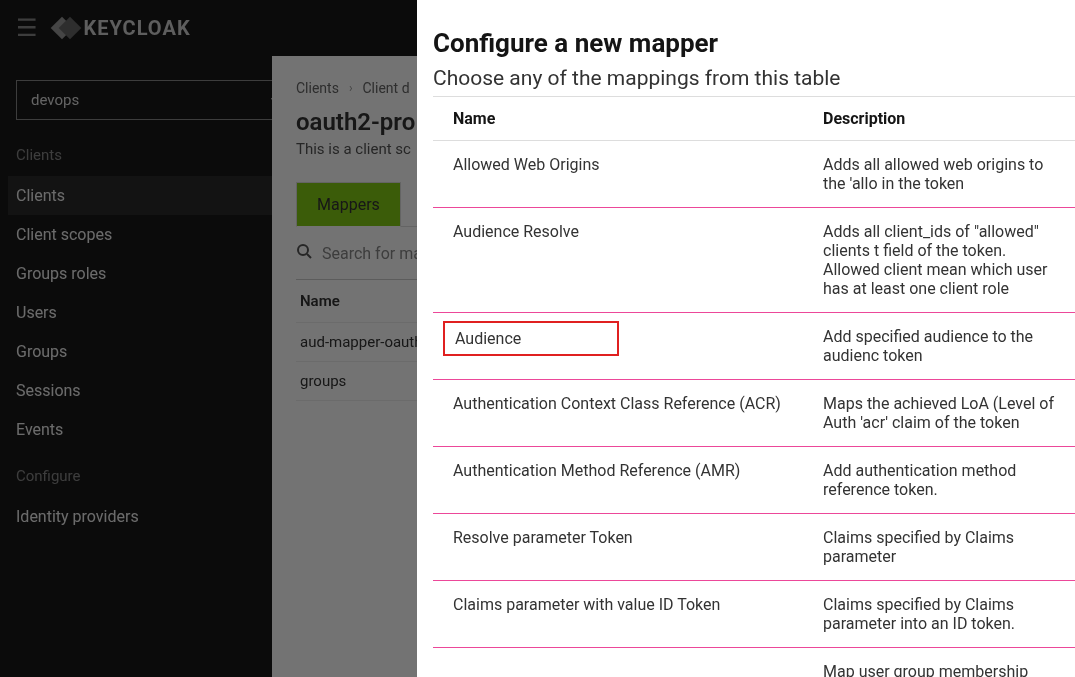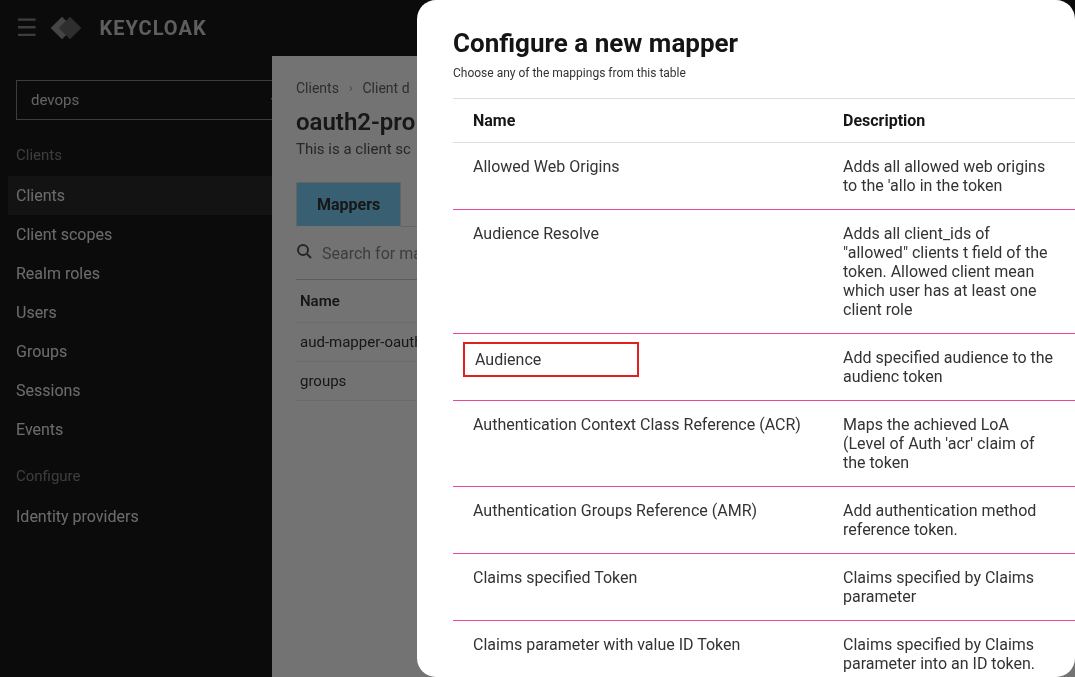--- a/index.html
+++ b/index.html
@@ -27,21 +27,21 @@
       font-size: 24px;
       cursor: pointer;
     }
     .logo {
       color: #d0d0d0;
       font-size: 20px;
       font-weight: 700;
       letter-spacing: 1px;
       display: flex;
       align-items: center;
-      gap: 22px;
+      gap: 6px;
     }
     .logo-icon {
       display: inline-block;
       width: 24px;
       height: 24px;
       position: relative;
     }
     .logo-icon::before {
       content: '';
       position: absolute;
@@ -138,22 +138,21 @@
     .tab {
       padding: 12px 20px;
       font-size: 16px;
       cursor: pointer;
       border: 1px solid transparent;
     }
     .tab.active {
       border: 1px solid #ddd;
       border-bottom-color: #fff;
       margin-bottom: -1px;
-      background: #7dd3fc;
-      font-weight: bold;
+      background: #84cc16;
     }
     .search-row {
       display: flex;
       align-items: center;
       padding: 16px 0;
     }
     .search-input {
       display: flex;
       align-items: center;
       gap: 10px;
@@ -186,34 +185,33 @@
     }
     
     
     .modal-panel {
       position: absolute;
       top: 0;
       right: 0;
       bottom: 0;
       width: 658px;
       background: #fff;
-      padding: 28px 0 0 36px;
+      padding: 28px 0 0 16px;
       overflow: hidden;
-      border-radius: 19px;
     }
     .modal-title {
       font-size: 26px;
       font-weight: 700;
       margin-bottom: 8px;
       color: #151515;
     }
     .modal-subtitle {
-      font-size: 12px;
+      font-size: 21px;
       color: #333;
-      margin-bottom: 18px;
+      margin-bottom: 6px;
     }
     .mapper-table {
       width: 100%;
       border-collapse: collapse;
     }
     .mapper-th {
       text-align: left;
       font-weight: 700;
       font-size: 16px;
       padding: 12px 20px;
@@ -254,21 +252,21 @@
 <div class="sidebar">
   <div class="realm-select">
     <span>devops</span>
     <span class="chevron">▾</span>
   </div>
 
   <div class="nav-section-label">Clients</div>
   <div id="manage-nav">
       <div class="nav-item active">Clients</div>
       <div class="nav-item">Client scopes</div>
-      <div class="nav-item">Realm roles</div>
+      <div class="nav-item">Groups roles</div>
       <div class="nav-item">Users</div>
       <div class="nav-item">Groups</div>
       <div class="nav-item">Sessions</div>
       <div class="nav-item">Events</div>
     </div>
 
   <div class="nav-section-label">Configure</div>
   <div id="configure-nav">
       <div class="nav-item">Identity providers</div>
     </div>
@@ -330,25 +328,25 @@
         </tr>
         <tr class="mapper-row highlighted">
           <td class="mapper-td mapper-name-cell"><span class="cell-inner">Audience</span></td>
           <td class="mapper-td">Add specified audience to the audienc token</td>
         </tr>
         <tr class="mapper-row">
           <td class="mapper-td mapper-name-cell"><span class="cell-inner">Authentication Context Class Reference (ACR)</span></td>
           <td class="mapper-td">Maps the achieved LoA (Level of Auth 'acr' claim of the token</td>
         </tr>
         <tr class="mapper-row">
-          <td class="mapper-td mapper-name-cell"><span class="cell-inner">Authentication Groups Reference (AMR)</span></td>
+          <td class="mapper-td mapper-name-cell"><span class="cell-inner">Authentication Method Reference (AMR)</span></td>
           <td class="mapper-td">Add authentication method reference token.</td>
         </tr>
         <tr class="mapper-row">
-          <td class="mapper-td mapper-name-cell"><span class="cell-inner">Claims specified Token</span></td>
+          <td class="mapper-td mapper-name-cell"><span class="cell-inner">Resolve parameter Token</span></td>
           <td class="mapper-td">Claims specified by Claims parameter</td>
         </tr>
         <tr class="mapper-row">
           <td class="mapper-td mapper-name-cell"><span class="cell-inner">Claims parameter with value ID Token</span></td>
           <td class="mapper-td">Claims specified by Claims parameter into an ID token.</td>
         </tr>
         <tr class="mapper-row highlighted">
           <td class="mapper-td mapper-name-cell"></td>
           <td class="mapper-td">Map user group membership</td>
         </tr>

